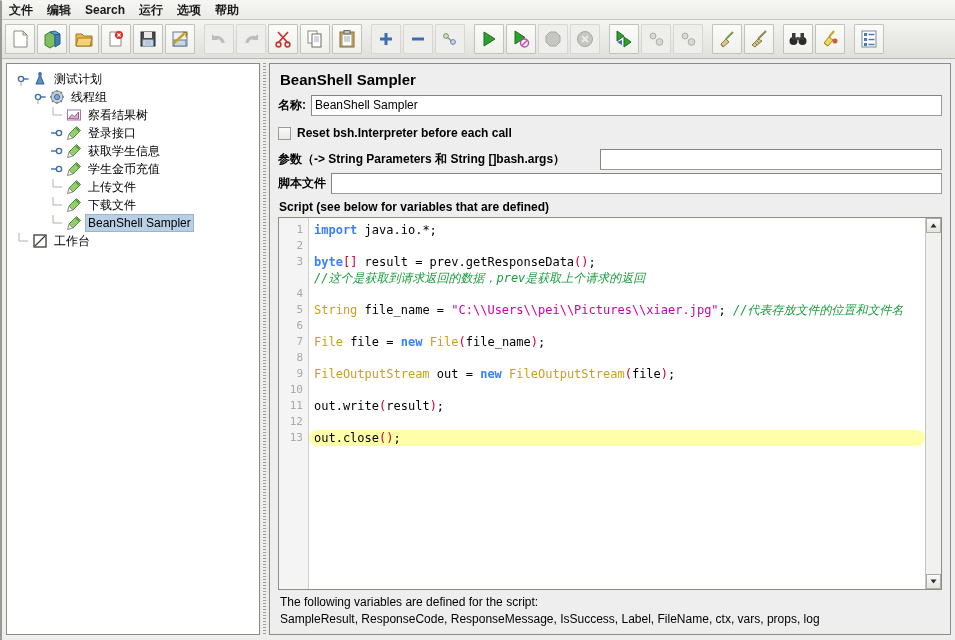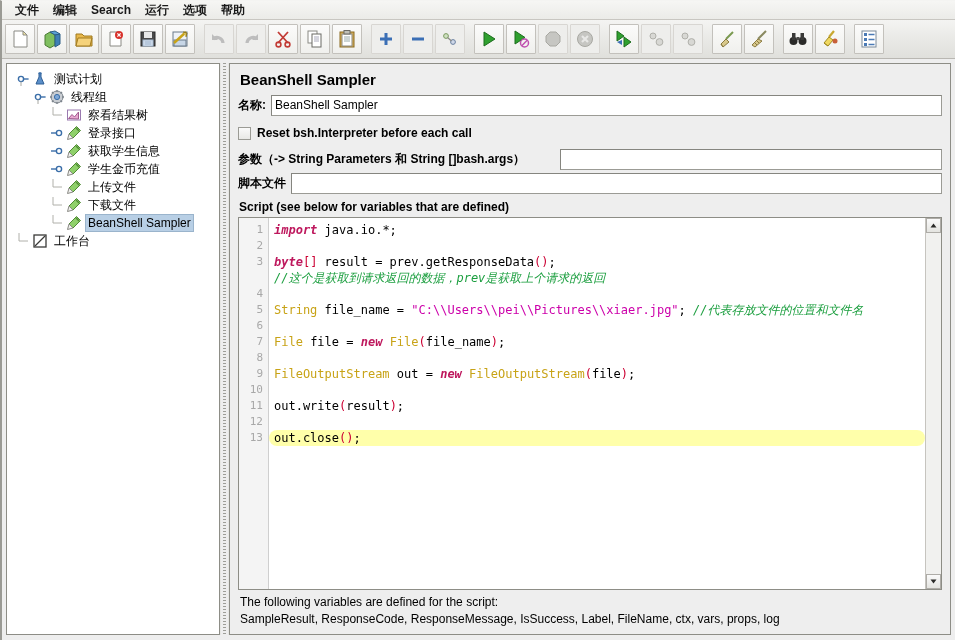--- a/index.html
+++ b/index.html
@@ -23,21 +23,20 @@
     overflow: hidden;
   }
 
   
   .menubar {
     height: 19px;
     background: linear-gradient(to bottom,#f6f6f4 0%,#ebebe8 100%);
     border-bottom: 1px solid #c8c6c1;
     display: flex;
     align-items: center;
-    padding-left: 6px;
     flex: none;
   }
   .menu-item {
     font-size: 12px;
     font-weight: bold;
     padding: 1px 7px;
     color: #1a1a1a;
     cursor: default;
     white-space: nowrap;
   }
@@ -71,21 +70,21 @@
   .body {
     flex: 1;
     display: flex;
     min-height: 0;
     padding: 4px 4px 5px 4px;
     background: #eeeeee;
   }
 
   
   .treepanel {
-    width: 214px;
+    width: 254px;
     flex: none;
     background: #ffffff;
     border: 1px solid #8d8d86;
     overflow: hidden;
     position: relative;
   }
   .tree { padding: 6px 0 0 0; }
   .trow {
     display: flex;
     align-items: center;
@@ -219,21 +218,21 @@
   .cline {
     height: 16px;
     line-height: 16px;
     font-family: "DejaVu Sans Mono", monospace;
     font-size: 12px;
     white-space: pre;
     padding-left: 5px;
     color: #000;
   }
   .cline.cur { background: #ffffaa; border-radius: 8px; }
-  .kw   { color: #be185d; font-weight: bold; font-style: italic; }
+  .kw   { color: #3b82f6; font-weight: bold; }
   .typ  { color: #c8a317; }
   .str  { color: #cc00aa; }
   .cmt  { color: #1a9e3e; font-style: italic; }
   .pun  { color: #cc0033; }
   .plain{ color: #000000; }
 
   .vscroll {
     width: 16px; flex: none;
     background: #f1f1ef;
     border-left: 1px solid #c6c4bf;

